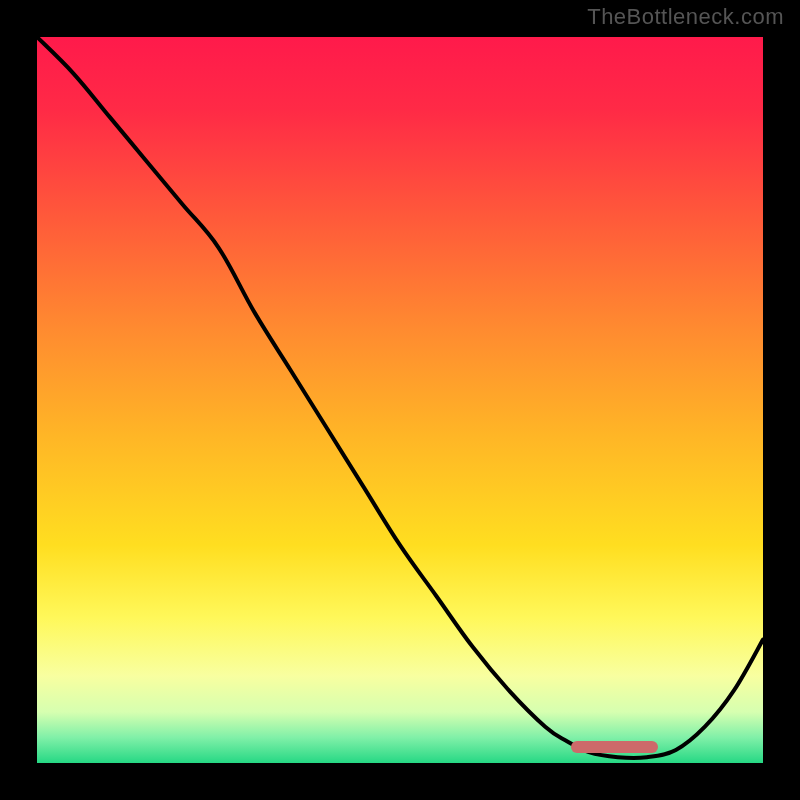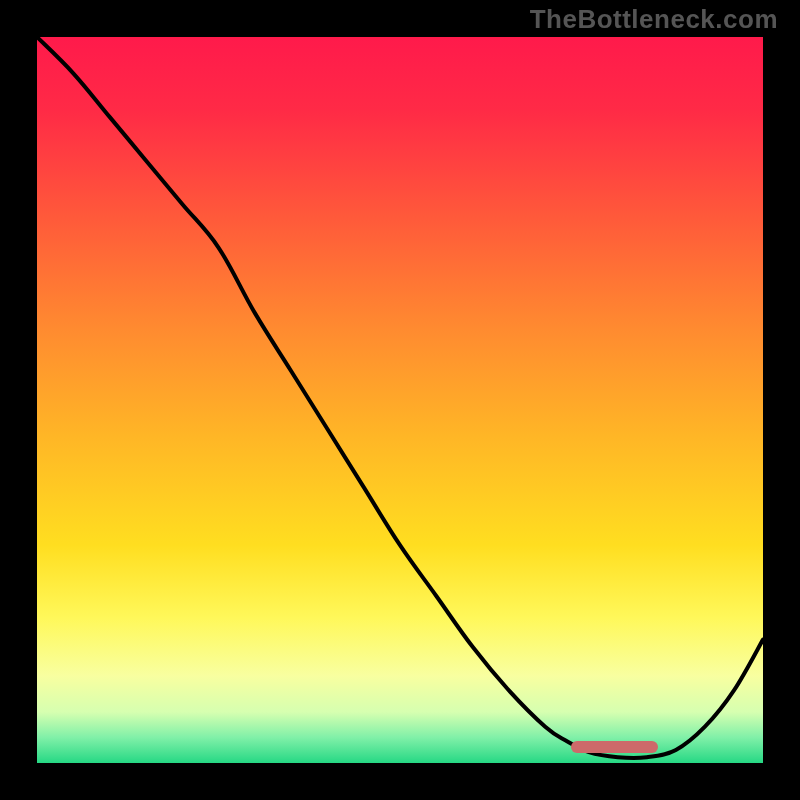--- a/index.html
+++ b/index.html
@@ -13,24 +13,24 @@
   }
   .frame {
     position: relative;
     width: 800px;
     height: 800px;
     background: #000;
   }
   .watermark {
     position: absolute;
     top: 4px;
-    right: 22px;
+    right: 16px;
     color: #555;
-    font-size: 26px;
-    font-weight: 700;
+    font-size: 22px;
+    font-weight: 400;
     letter-spacing: 0.5px;
     user-select: none;
   }
   .plot {
     position: absolute;
     left: 37px;
     top: 37px;
     width: 726px;
     height: 726px;
     overflow: hidden;

